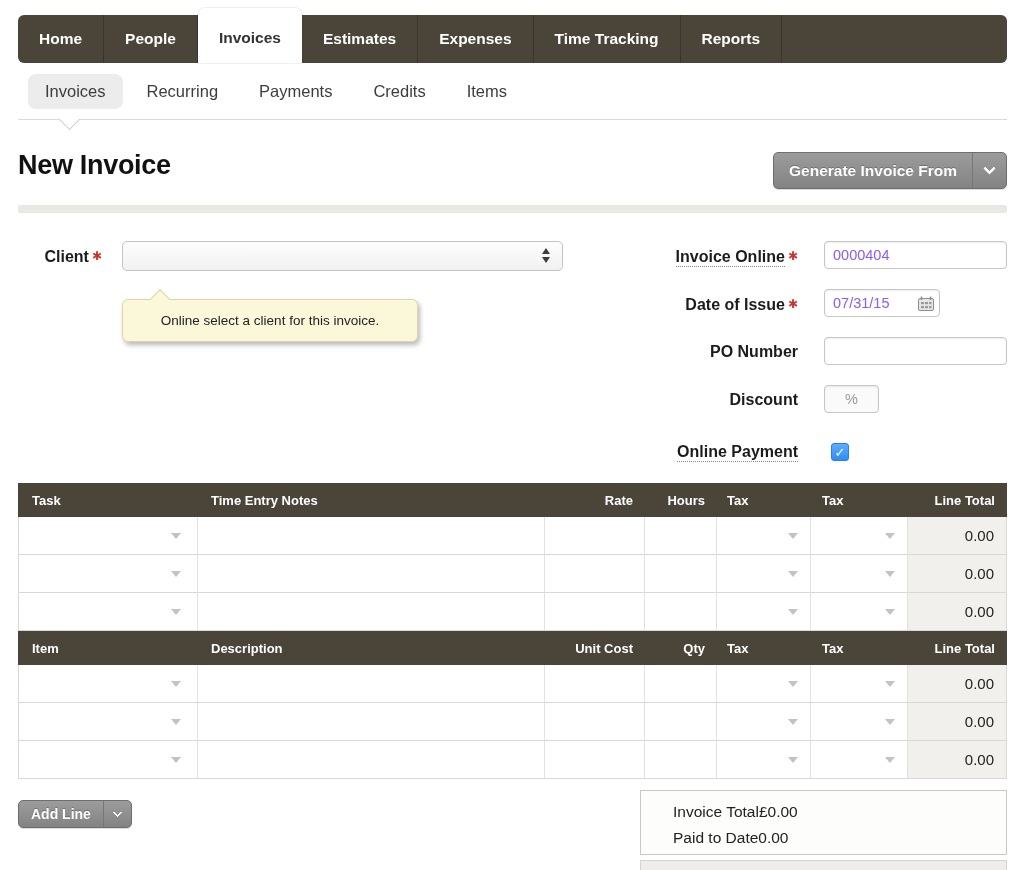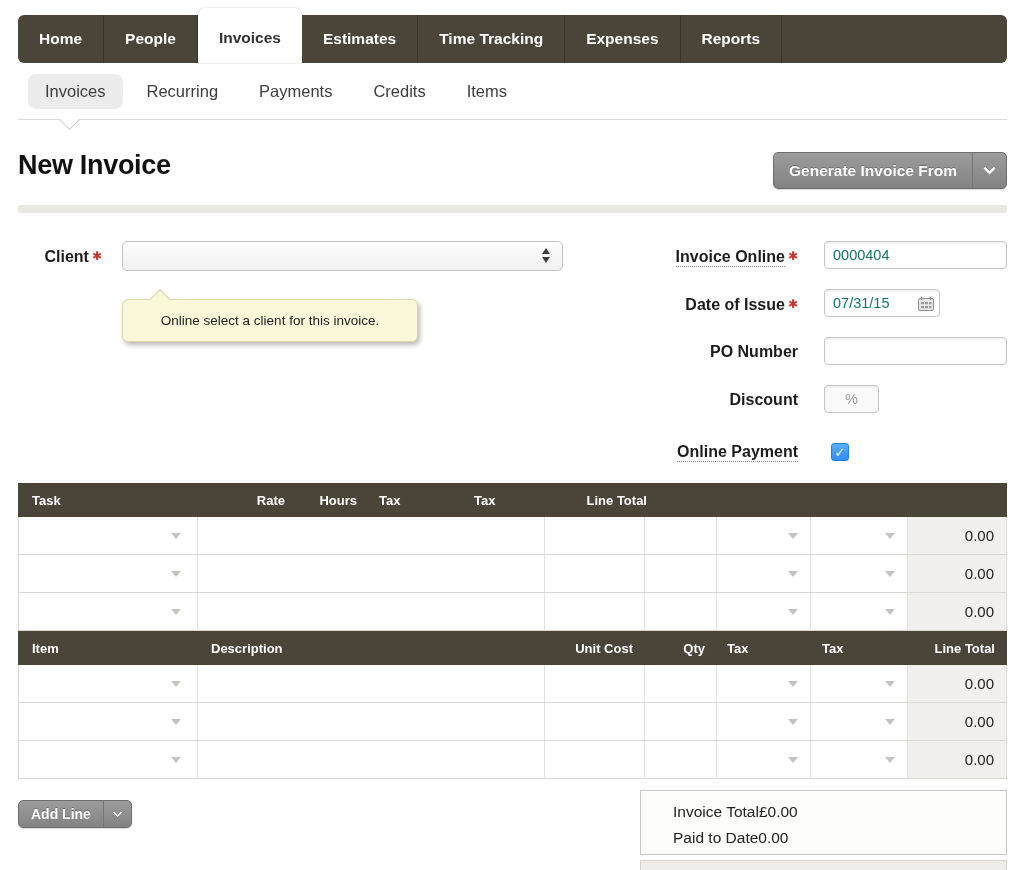--- a/index.html
+++ b/index.html
@@ -58,21 +58,21 @@
   .spin-down { width:0; height:0; border-left:4px solid transparent; border-right:4px solid transparent;
                border-top:6px solid #3c3c3c; margin-top:3px; }
 
   .tooltip { position:absolute; left:122px; top:299px; width:296px; height:43px; background:#fbf8d9;
              border:1px solid #dbd7ab; border-radius:6px; box-shadow:2px 3px 5px rgba(0,0,0,0.28);
              display:flex; align-items:center; justify-content:center; font-size:13.5px; color:#222; }
   .tooltip .pointer { position:absolute; left:30px; top:-8px; width:14px; height:14px; background:#fbf8d9;
              border-left:1px solid #dbd7ab; border-top:1px solid #dbd7ab; transform:rotate(45deg); }
 
   .txt-input { position:absolute; height:28px; border:1px solid #c6c6c6; border-radius:4px;
-               font-family:inherit; font-size:14.5px; color:#0f766e; padding:0 8px;
+               font-family:inherit; font-size:14.5px; color:#8b5cf6; padding:0 8px;
                box-shadow:inset 0 1px 2px rgba(0,0,0,0.07); background:#fff; }
   .txt-input::placeholder { color:#999; }
   #invoice-number-input { left:824px; top:241px; width:183px; }
   #date-input-wrap { position:absolute; left:824px; top:289px; width:116px; height:30px; }
   #date-input { left:0; top:0; width:116px; padding-right:26px; }
   #cal-icon { position:absolute; right:5px; top:6px; }
   #po-input { left:824px; top:337px; width:183px; }
   #discount-input { left:824px; top:385px; width:55px; text-align:center; background:#fafafa; }
 
   .checkbox { position:absolute; left:831px; top:443px; width:18px; height:18px; border-radius:3px;
@@ -120,22 +120,22 @@
 </head>
 <body>
 
 <div id="app">
 
   <div class="navbar">
     <div class="nav-tab">Home</div>
     <div class="nav-tab">People</div>
     <div class="nav-tab active">Invoices</div>
     <div class="nav-tab">Estimates</div>
+    <div class="nav-tab">Expenses</div>
     <div class="nav-tab">Time Tracking</div>
-    <div class="nav-tab">Expenses</div>
     <div class="nav-tab">Reports</div>
   </div>
 
   <div class="subnav">
     <div class="subnav-item active">Invoices</div>
     <div class="subnav-item">Recurring</div>
     <div class="subnav-item">Payments</div>
     <div class="subnav-item">Credits</div>
     <div class="subnav-item">Items</div>
   </div>
@@ -204,20 +204,21 @@
     <span class="lbl-text">Online Payment</span>
   </div>
   <div class="checkbox">✓</div>
   <div class="paypal">
     <span class="pp-pay">Pay</span><span class="pp-pal">Pal</span>
   </div>
 
   <div class="tbl" id="time-table">
     <div class="tbl-head">
       <div class="c1">Task</div>
+      <div class="c2">Time Entry Notes</div>
       <div class="c3">Rate</div>
       <div class="c4">Hours</div>
       <div class="c5">Tax</div>
       <div class="c6">Tax</div>
       <div class="c7">Line Total</div>
     </div>
     <div class="tbl-rows">
       <div class="tbl-row">
         <div class="cell c1">
             <span class="dd-arrow"></span>

